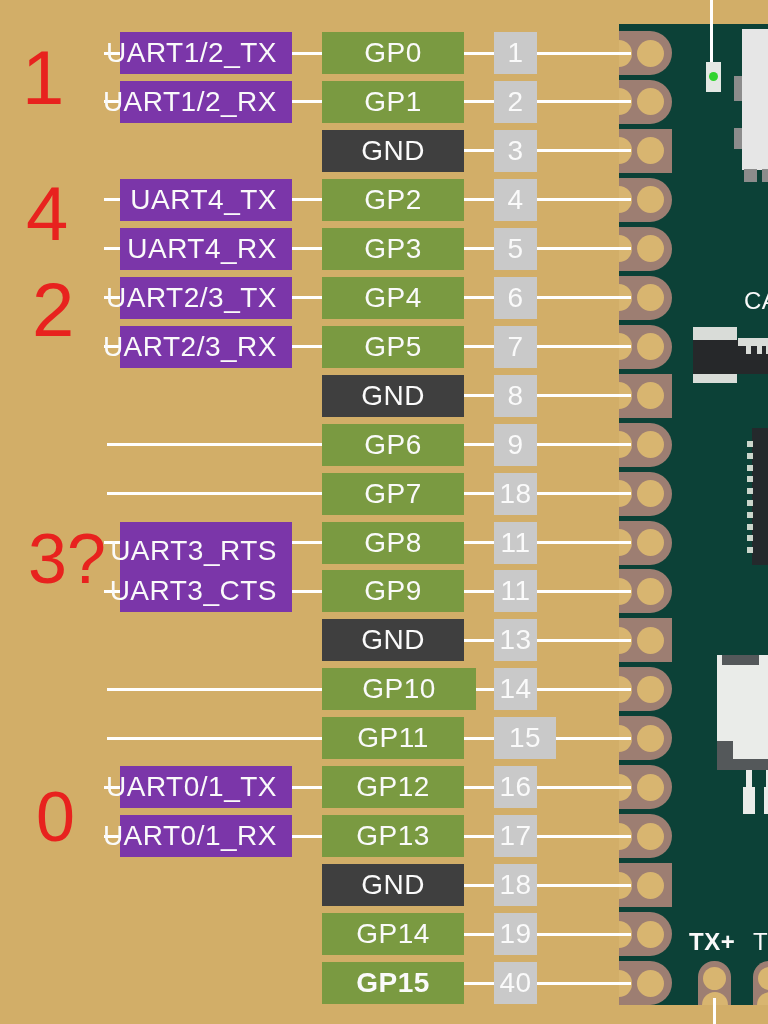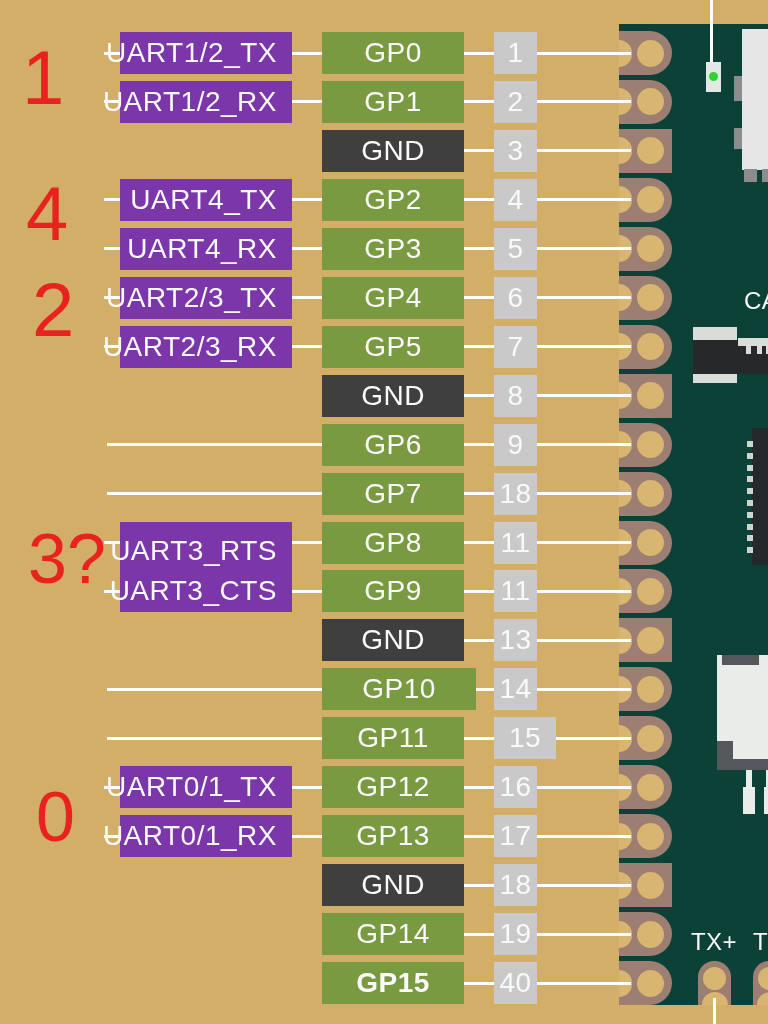--- a/index.html
+++ b/index.html
@@ -81,21 +81,21 @@
 
   <div class="abs term-light" style="left: 717px; top: 655px; width: 51px; height: 107px; z-index: 3; background: rgb(234, 236, 233);"></div>
   <div class="abs term-dark" style="left: 722px; top: 655px; width: 37px; height: 10px; z-index: 4; background: rgb(84, 88, 90);"></div>
   <div class="abs term-dark" style="left: 717px; top: 741px; width: 16px; height: 20px; z-index: 4; background: rgb(84, 88, 90);"></div>
   <div class="abs term-dark" style="left: 717px; top: 759px; width: 51px; height: 11px; z-index: 4; background: rgb(84, 88, 90);"></div>
   <div class="abs term-light" style="left: 746px; top: 770px; width: 6px; height: 18px; z-index: 3; background: rgb(234, 236, 233);"></div>
   <div class="abs term-light" style="left: 743px; top: 787px; width: 12px; height: 27px; z-index: 3; background: rgb(234, 236, 233);"></div>
   <div class="abs term-light" style="left: 766px; top: 770px; width: 2px; height: 18px; z-index: 3; background: rgb(234, 236, 233);"></div>
   <div class="abs term-light" style="left: 764px; top: 787px; width: 4px; height: 27px; z-index: 3; background: rgb(234, 236, 233);"></div>
 
-  <div class="abs pcb-label" style="left: 689px; top: 928px; width: 50px; text-align: center; color: rgb(250, 250, 250);">TX+</div>
+  <div class="abs pcb-label" style="left: 689px; top: 928px; width: 50px; color: rgb(250, 250, 250); font-weight: bold;">TX+</div>
   <div class="abs pcb-label" style="left: 753px; top: 928px; color: rgb(250, 250, 250);">TX</div>
 
   <div id="gen-layer">
       <div class="abs annotation" style="left: 22px; top: 40px; font-size: 76px; color: rgb(232, 34, 30);">1</div>
       <div class="abs annotation" style="left: 26px; top: 176px; font-size: 76px; color: rgb(232, 34, 30);">4</div>
       <div class="abs annotation" style="left: 32px; top: 272px; font-size: 76px; color: rgb(232, 34, 30);">2</div>
       <div class="abs annotation" style="left: 28px; top: 524px; font-size: 70px; color: rgb(232, 34, 30);">3?</div>
       <div class="abs annotation" style="left: 36px; top: 782px; font-size: 70px; color: rgb(232, 34, 30);">0</div>
       <div class="abs hline" style="left: 104px; top: 51.5px; width: 17px; background: rgb(255, 255, 255);"></div>
       <div class="abs hline" style="left: 292px; top: 51.5px; width: 31px; background: rgb(255, 255, 255);"></div>

